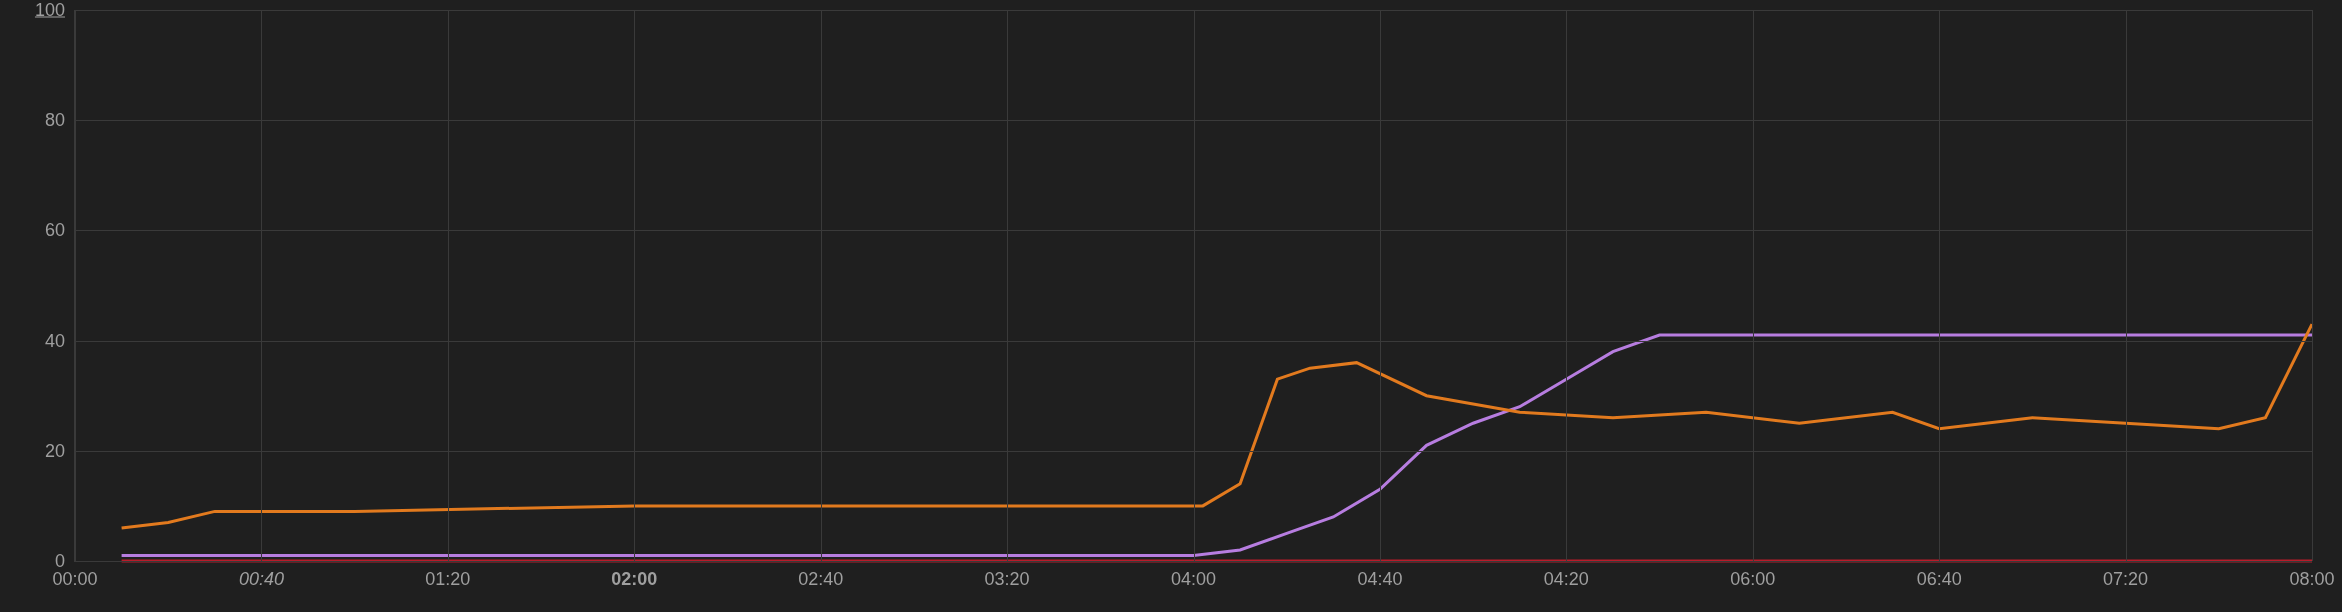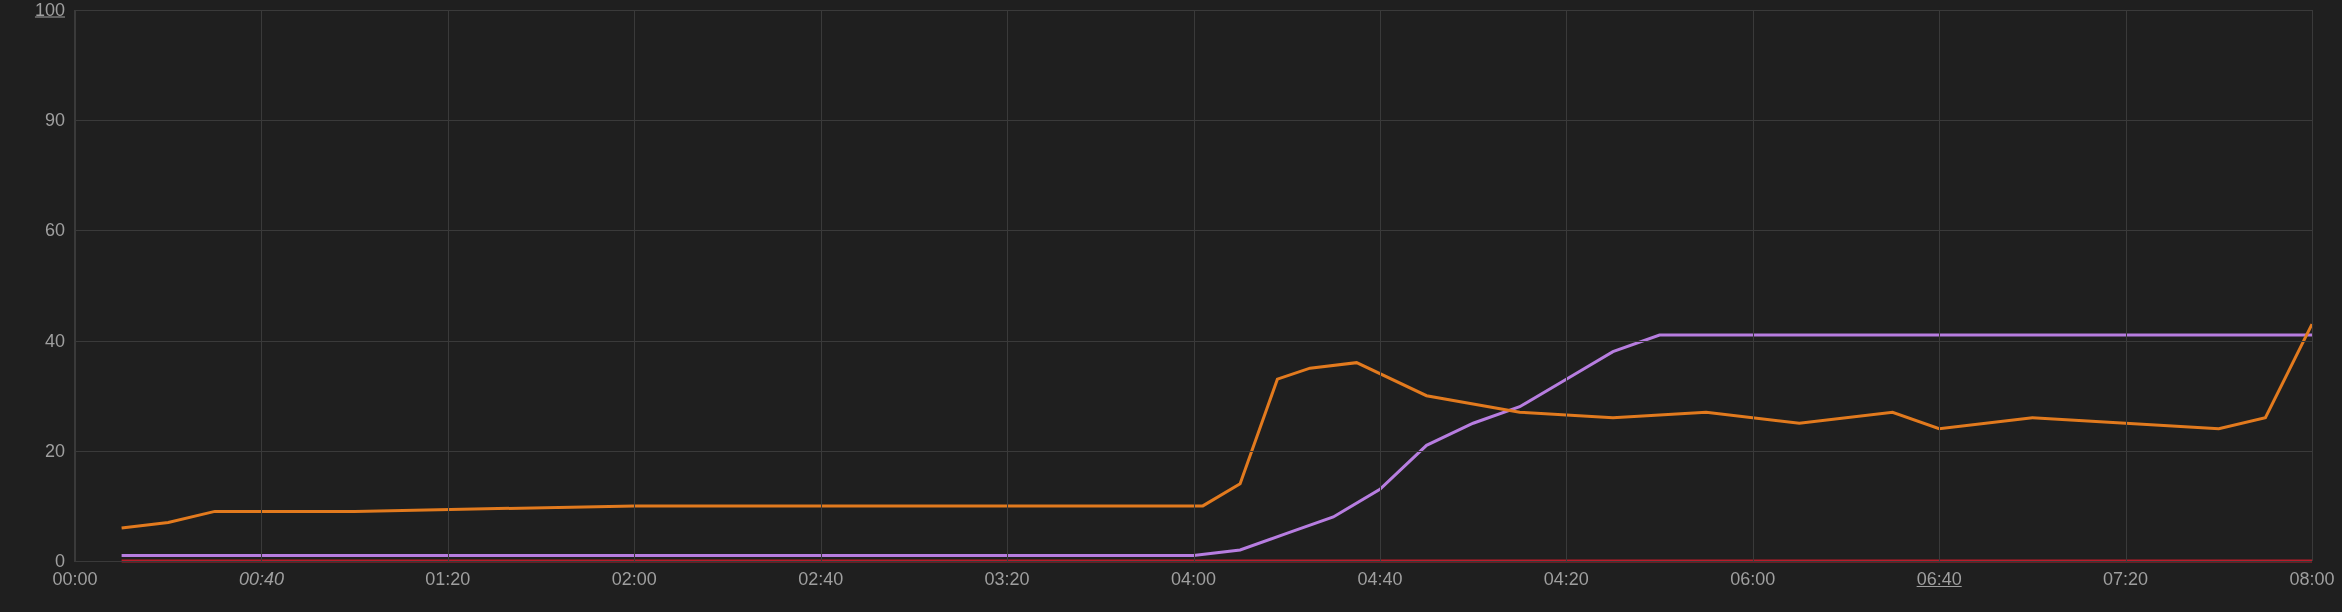--- a/index.html
+++ b/index.html
@@ -73,43 +73,43 @@
       </svg>
   <div class="grid-h" style="top: 100%;"></div>
       <div class="y-label" style="top: 100%;">0</div>
       <div class="grid-h" style="top: 80%;"></div>
       <div class="y-label" style="top: 80%;">20</div>
       <div class="grid-h" style="top: 60%;"></div>
       <div class="y-label" style="top: 60%;">40</div>
       <div class="grid-h" style="top: 40%;"></div>
       <div class="y-label" style="top: 40%; margin-left: 24px;">60</div>
       <div class="grid-h" style="top: 20%;"></div>
-      <div class="y-label" style="top: 20%;">90</div>
+      <div class="y-label" style="top: 20%;">80</div>
       <div class="grid-h" style="top: 0%;"></div>
       <div class="y-label" style="top: 0%; text-decoration: underline;">100</div>
       <div class="grid-v" style="left: 0%;"></div>
       <div class="x-label" style="left: 0%;">00:00</div>
       <div class="grid-v" style="left: 8.33333%;"></div>
       <div class="x-label" style="left: 8.33333%; font-style: italic;">00:40</div>
       <div class="grid-v" style="left: 16.6667%;"></div>
       <div class="x-label" style="left: 16.6667%;">01:20</div>
       <div class="grid-v" style="left: 25%;"></div>
-      <div class="x-label" style="left: 25%;">02:00</div>
+      <div class="x-label" style="left: 25%; font-weight: bold;">02:00</div>
       <div class="grid-v" style="left: 33.3333%;"></div>
       <div class="x-label" style="left: 33.3333%;">02:40</div>
       <div class="grid-v" style="left: 41.6667%;"></div>
       <div class="x-label" style="left: 41.6667%;">03:20</div>
       <div class="grid-v" style="left: 50%;"></div>
       <div class="x-label" style="left: 50%;">04:00</div>
       <div class="grid-v" style="left: 58.3333%;"></div>
       <div class="x-label" style="left: 58.3333%;">04:40</div>
       <div class="grid-v" style="left: 66.6667%;"></div>
       <div class="x-label" style="left: 66.6667%;">04:20</div>
       <div class="grid-v" style="left: 75%;"></div>
       <div class="x-label" style="left: 75%;">06:00</div>
       <div class="grid-v" style="left: 83.3333%;"></div>
-      <div class="x-label" style="left: 83.3333%; text-decoration: underline;">06:40</div>
+      <div class="x-label" style="left: 83.3333%;">06:40</div>
       <div class="grid-v" style="left: 91.6667%;"></div>
       <div class="x-label" style="left: 91.6667%;">07:20</div>
       <div class="grid-v" style="left: 100%;"></div>
       <div class="x-label" style="left: 100%;">08:00</div>
     </div>
 </div>
 
 </body></html>

